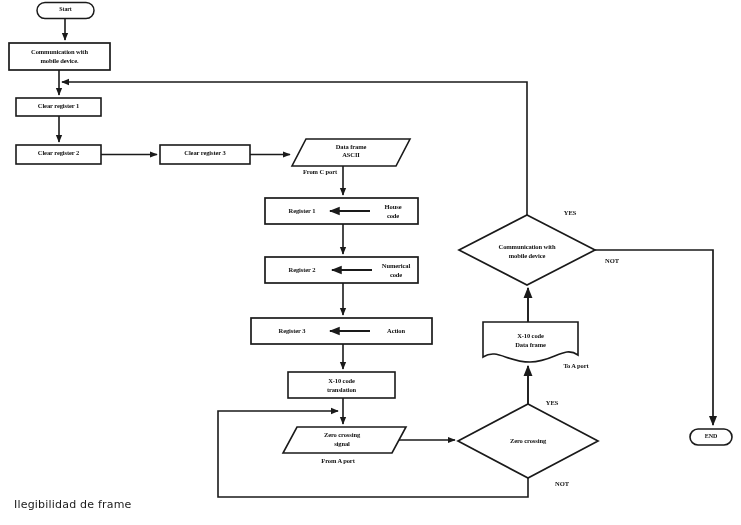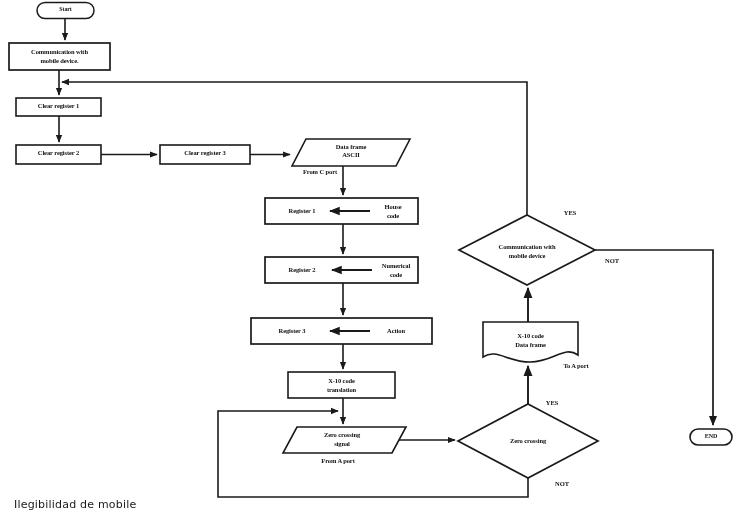--- a/index.html
+++ b/index.html
@@ -172,21 +172,21 @@
   <div class="lbl t65" style="left:488px;top:341px;width:85px;">Data frame</div>
   <div class="lbl t65" style="left:546px;top:362px;width:60px;">To A port</div>
 
   <div class="lbl t65" style="left:473px;top:243px;width:108px;">Communication with</div>
   <div class="lbl t65" style="left:473px;top:252px;width:108px;">mobile device</div>
   <div class="lbl t65" style="left:556px;top:209px;width:28px;">YES</div>
   <div class="lbl t65" style="left:598px;top:257px;width:28px;">NOT</div>
 
   <div class="lbl t6" style="left:690px;top:433px;width:42px;">END</div>
 
-  <div class="caption">Ilegibilidad de mobile</div>
+  <div class="caption">Ilegibilidad de frame</div>
 
   <div class="node-hit" style="left:37px;top:2px;width:57px;height:17px;"></div>
   <div class="node-hit" style="left:9px;top:43px;width:101px;height:27px;"></div>
   <div class="node-hit" style="left:16px;top:98px;width:85px;height:18px;"></div>
   <div class="node-hit" style="left:16px;top:145px;width:85px;height:19px;"></div>
   <div class="node-hit" style="left:160px;top:145px;width:90px;height:19px;"></div>
   <div class="node-hit" style="left:292px;top:139px;width:118px;height:27px;"></div>
   <div class="node-hit" style="left:265px;top:198px;width:153px;height:26px;"></div>
   <div class="node-hit" style="left:265px;top:257px;width:153px;height:26px;"></div>
   <div class="node-hit" style="left:251px;top:318px;width:181px;height:26px;"></div>

